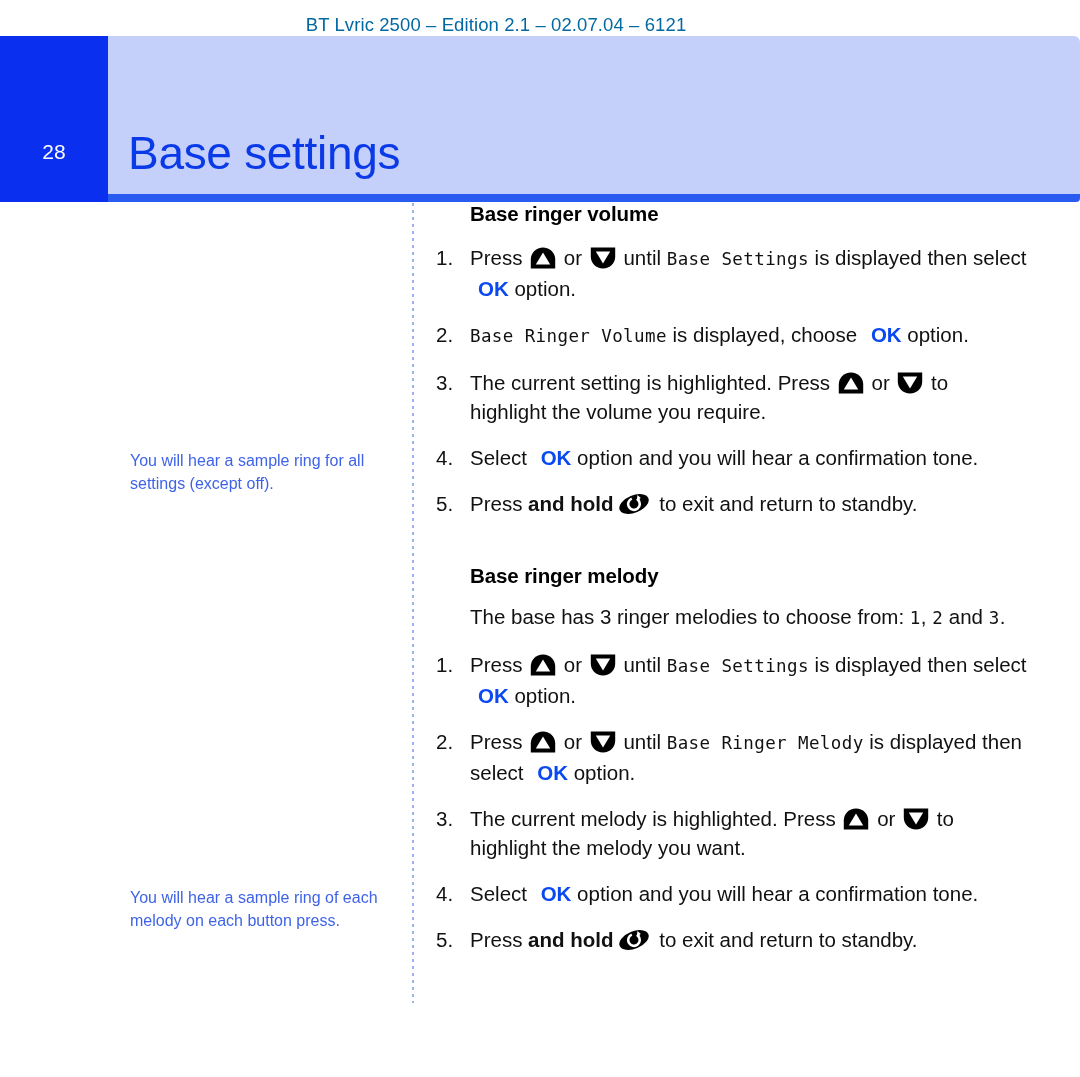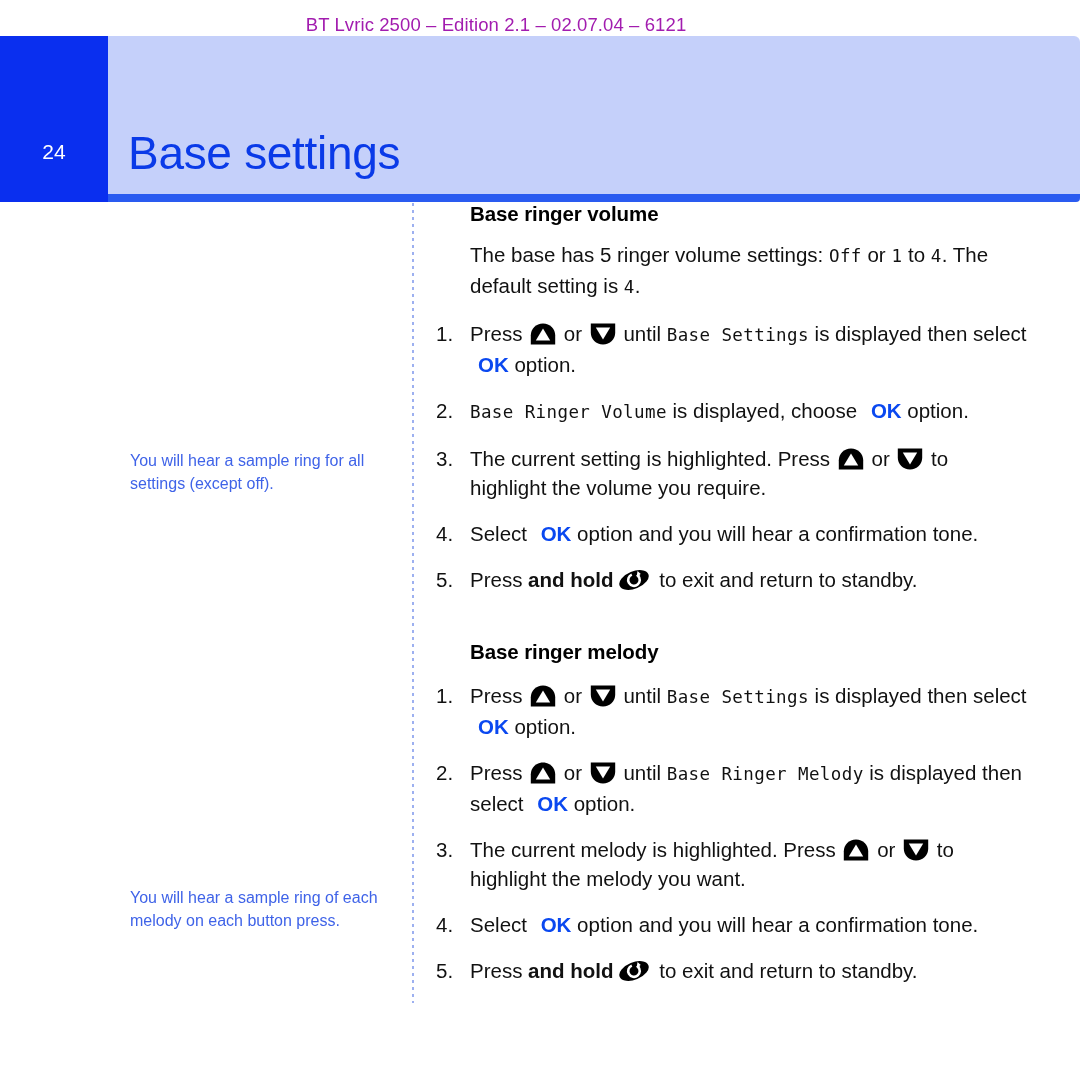--- a/index.html
+++ b/index.html
@@ -16,21 +16,21 @@
   }
 
   
   #running-header {
     position: absolute;
     top: 14px;
     left: 0;
     width: 992px;
     text-align: center;
     font-size: 18.5px;
-    color: #a21caf;
+    color: #0369a1;
     letter-spacing: 0.1px;
   }
 
   
   #title-band {
     position: absolute;
     left: 0;
     top: 36px;
     width: 1080px;
     height: 160px;
@@ -170,35 +170,32 @@
   .end-icon svg { display: block; }
 </style>
 </head>
 <body>
 
 <div id="running-header">BT Lvric 2500 – Edition 2.1 – 02.07.04 – 6121</div>
 
 <div id="title-band"></div>
 <div id="title-underline"></div>
 <div id="page-number-block"></div>
-<div id="page-number">24</div>
+<div id="page-number">28</div>
 <div id="chapter-title">Base settings</div>
 
 <div id="column-divider"></div>
 
 <div class="side-note" id="side-note-1">You will hear a sample ring for all settings (except off).</div>
 <div class="side-note" id="side-note-2">You will hear a sample ring of each melody on each button press.</div>
 
 <div id="content">
 
   <h2 class="section-heading">Base ringer volume</h2>
 
-  <p class="intro-para">
-    <span>The base has 5 ringer volume settings: </span><span class="lcd">Off</span><span> or </span><span class="lcd">1</span><span> to </span><span class="lcd">4</span><span>. The default setting is </span><span class="lcd">4</span><span>.</span>
-  </p>
 
   <ol class="steps">
 
     <li>
       <span class="num">1.</span><span>Press </span><span class="key-icon"><svg width="26" height="22" viewBox="0 0 26 22">
             <path d="M13 0.5 C20 0.5 25.2 6 25.2 12.2 L25.2 21.5 L0.8 21.5 L0.8 12.2 C0.8 6 6 0.5 13 0.5 Z" fill="#000"></path>
             <path d="M13 5.5 L20.2 17.6 L5.8 17.6 Z" fill="#fff"></path>
           </svg></span><span> or </span><span class="key-icon"><svg width="26" height="22" viewBox="0 0 26 22">
             <path d="M0.8 0.5 L25.2 0.5 L25.2 9.8 C25.2 16 20 21.5 13 21.5 C6 21.5 0.8 16 0.8 9.8 Z" fill="#000"></path>
             <path d="M5.8 4.4 L20.2 4.4 L13 16.5 Z" fill="#fff"></path>
@@ -229,20 +226,23 @@
               <ellipse cx="17" cy="13" rx="15.5" ry="8.6" fill="#000"></ellipse>
               <path d="M17 7.2 a5.8 5.8 0 1 0 5.2 3.3 l2.0 -1.0" fill="none" stroke="#fff" stroke-width="2.6"></path>
               <path d="M23.6 6.0 L25.6 9.9 L21.3 10.0 Z" fill="#fff"></path>
             </g>
           </svg></span><span> to exit and return to standby.</span>
     </li>
   </ol>
 
   <h2 class="section-heading melody">Base ringer melody</h2>
 
+  <p class="intro-para">
+    <span>The base has 3 ringer melodies to choose from: </span><span class="lcd">1</span><span>, </span><span class="lcd">2</span><span> and </span><span class="lcd">3</span><span>.</span>
+  </p>
 
   <ol class="steps">
 
     <li>
       <span class="num">1.</span><span>Press </span><span class="key-icon"><svg width="26" height="22" viewBox="0 0 26 22">
             <path d="M13 0.5 C20 0.5 25.2 6 25.2 12.2 L25.2 21.5 L0.8 21.5 L0.8 12.2 C0.8 6 6 0.5 13 0.5 Z" fill="#000"></path>
             <path d="M13 5.5 L20.2 17.6 L5.8 17.6 Z" fill="#fff"></path>
           </svg></span><span> or </span><span class="key-icon"><svg width="26" height="22" viewBox="0 0 26 22">
             <path d="M0.8 0.5 L25.2 0.5 L25.2 9.8 C25.2 16 20 21.5 13 21.5 C6 21.5 0.8 16 0.8 9.8 Z" fill="#000"></path>
             <path d="M5.8 4.4 L20.2 4.4 L13 16.5 Z" fill="#fff"></path>

